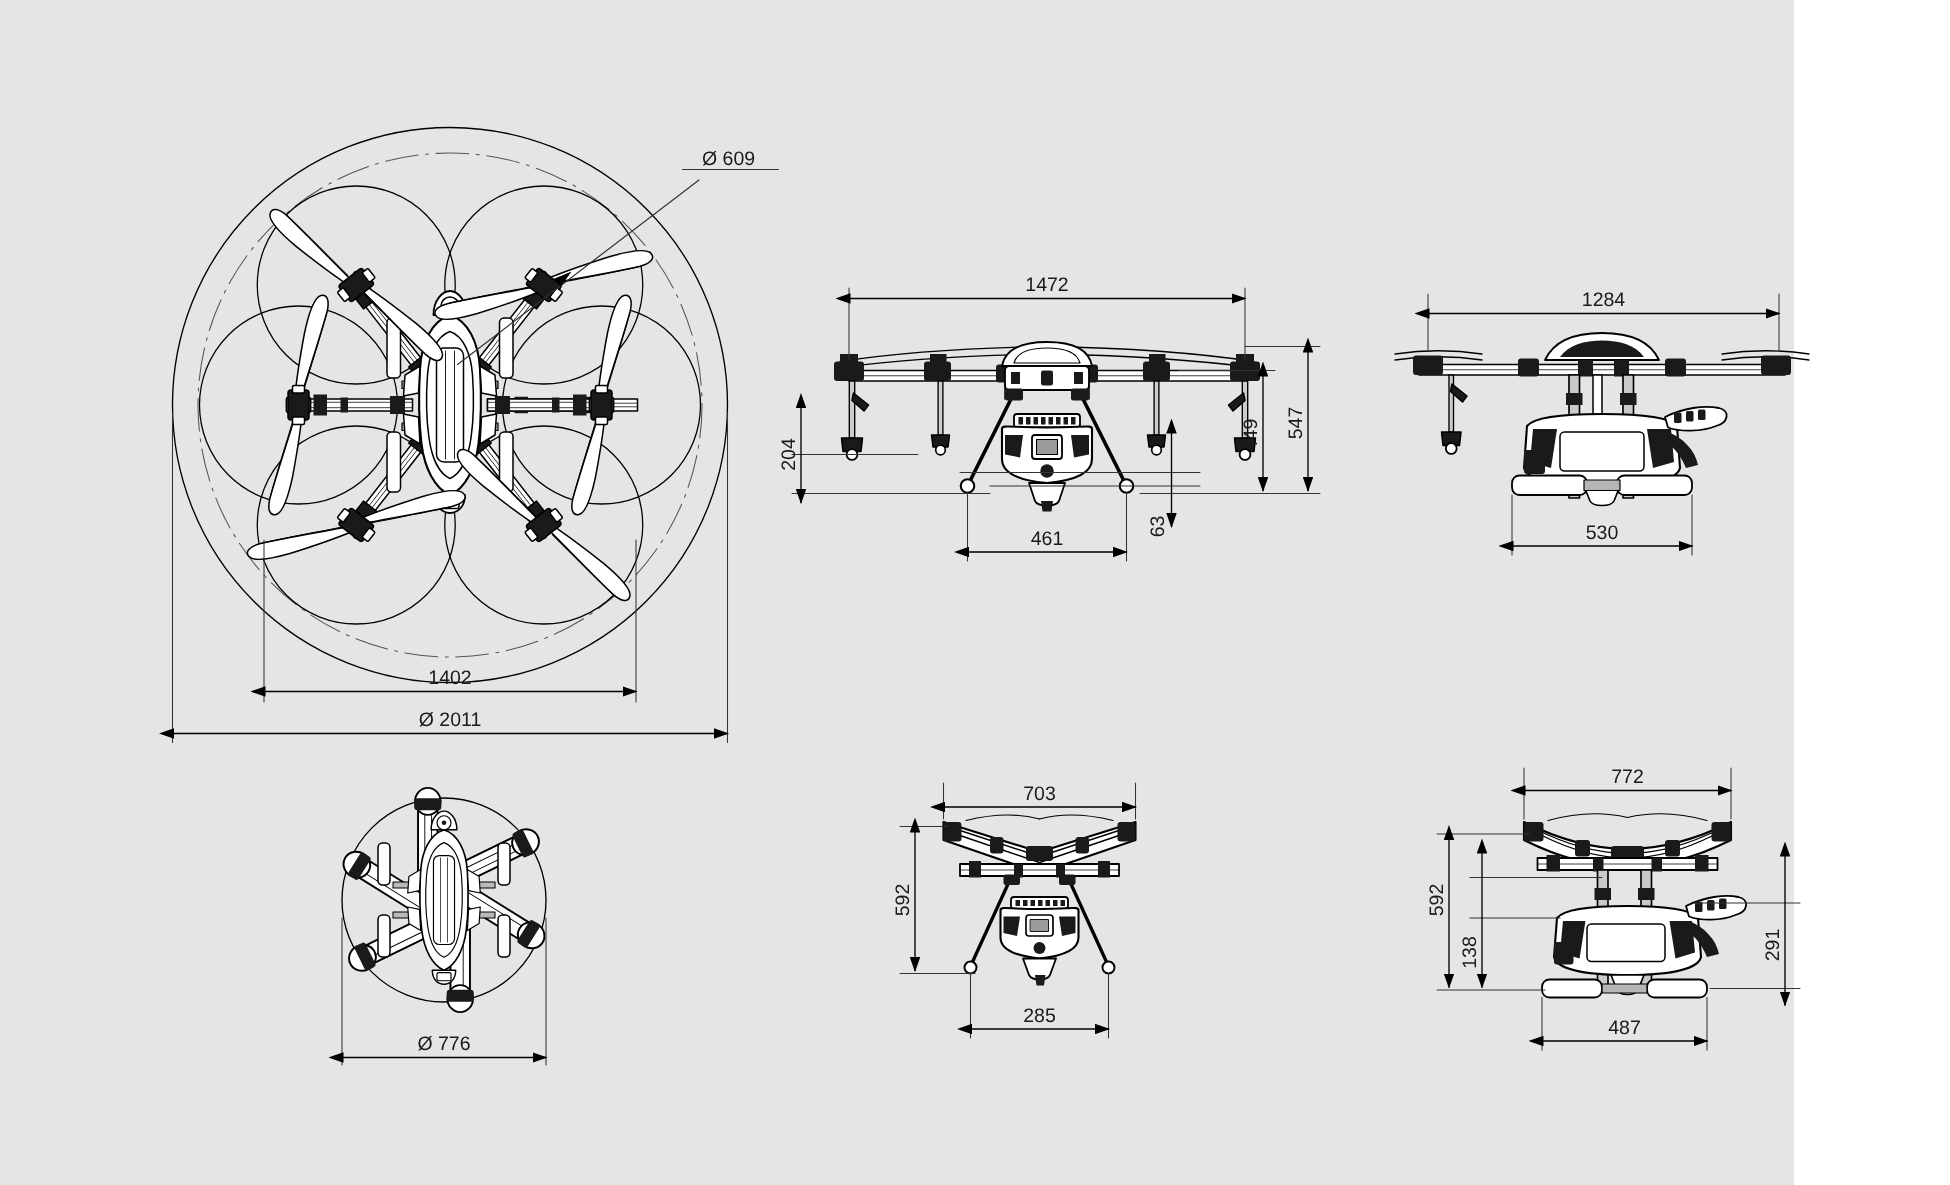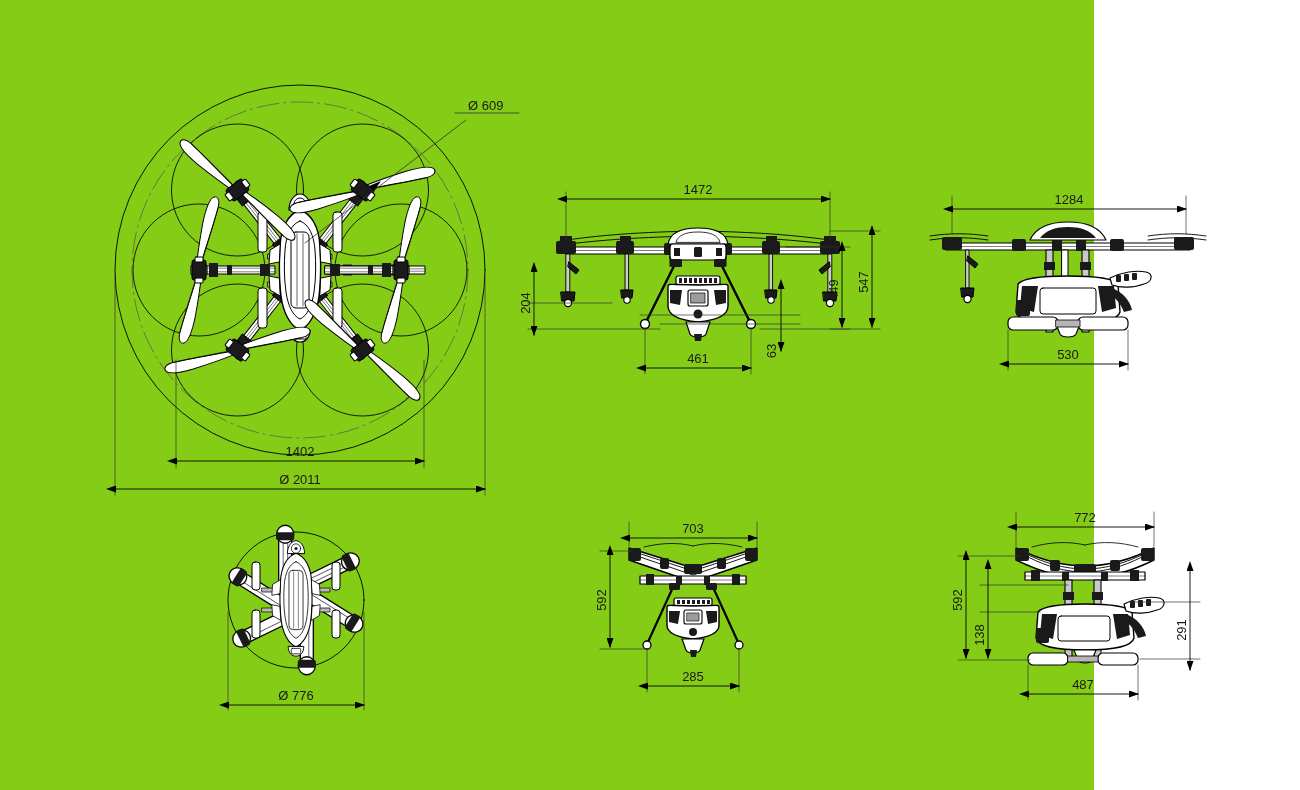--- a/index.html
+++ b/index.html
@@ -1,17 +1,17 @@
 <!DOCTYPE html>
 <html><head>
 <meta charset="utf-8">
 <style>
   html,body{margin:0;padding:0;background:#ffffff;}
   body{width:1300px;height:790px;font-family:"Liberation Sans",sans-serif;overflow:hidden;}
-  #sheet{position:relative;width:1094px;height:790px;background:#84cc16;}
+  #sheet{position:relative;width:1196px;height:790px;background:#e5e5e5;}
   svg{display:block;}
   .dimtxt{font-family:"Liberation Sans",sans-serif;font-size:13px;fill:#1a1a1a;}
 </style>
 </head>
 <body>
 
 <div id="sheet">
 <svg width="1300" height="790" viewBox="0 0 1300 790">
   <defs>
     <marker id="ar" markerWidth="10" markerHeight="7" refX="9" refY="3.5" orient="auto" markerUnits="userSpaceOnUse">

